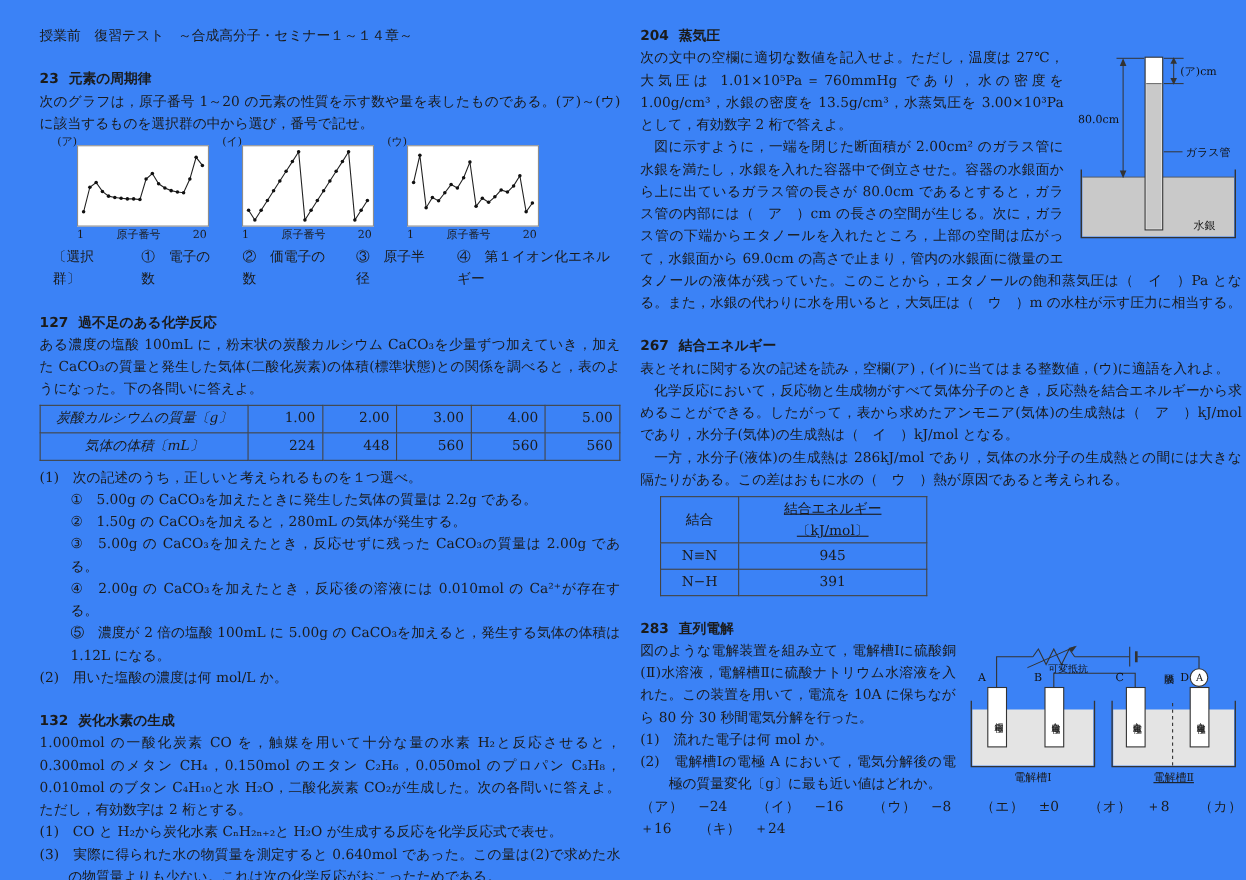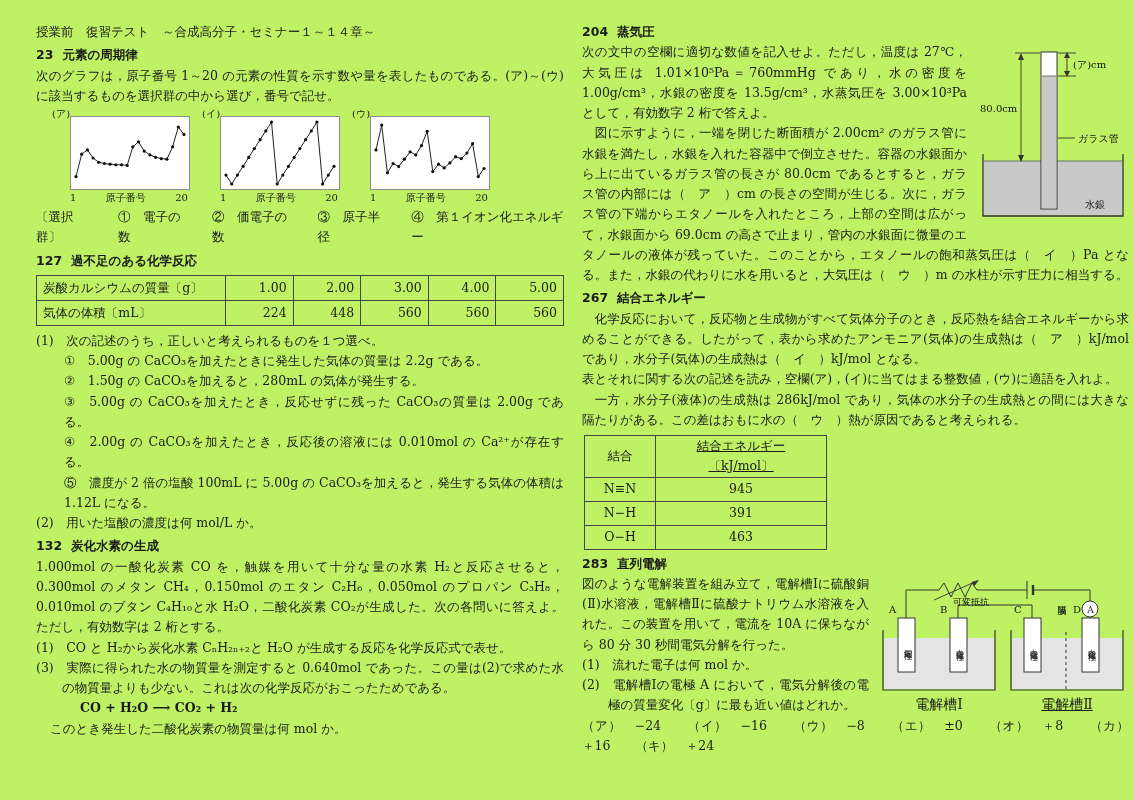--- a/index.html
+++ b/index.html
@@ -1,54 +1,54 @@
 <!DOCTYPE html>
 <html><head>
 <meta charset="utf-8">
 <style>
   html,body{margin:0;padding:0;background:#fff;}
   .page{
     width:1133px;height:800px;box-sizing:border-box;
     padding:22px 12px 0 36px;display:flex;gap:18px;
     font-family:"DejaVu Serif","Liberation Serif",serif;
-    font-size:12.5px;line-height:1.62;color:#1b1b1b;background:#bef264;overflow:hidden;
+    font-size:12.5px;line-height:1.62;color:#1b1b1b;background:#3b82f6;overflow:hidden;
   }
   .col-l{width:528px;flex:none;}
   .col-r{width:547px;flex:none;}
-  .sec-head{font-family:"DejaVu Sans","Liberation Sans",sans-serif;font-weight:bold;margin-top:3px;}
+  .sec-head{font-family:"DejaVu Sans","Liberation Sans",sans-serif;font-weight:bold;margin-top:19px;}
   .sec-head .num{margin-right:9px;}
   .para{text-align:justify;}
   .q{padding-left:26px;text-indent:-26px;text-align:justify;}
   .sub{padding-left:28px;text-align:justify;}
   .sub2{padding-left:14px;text-align:justify;}
   .eq{padding-left:44px;font-weight:bold;}
   
   .charts-row{display:flex;gap:30px;margin:10px 0 2px 34px;}
   .chart{position:relative;}
   .chart svg{border:1px solid #8d8d8d;display:block;background:#fff;}
   .glabel{position:absolute;top:-7px;left:-18px;font-size:10px;line-height:1;}
   .axis{display:flex;justify-content:space-between;width:118px;font-size:10px;line-height:1.5;}
-  .opt-line{display:flex;gap:24px;margin-top:2px;}
+  .opt-line{display:flex;gap:24px;margin-top:2px;margin-left:12px;}
   
   table.t127{border-collapse:collapse;margin:4px 0 5px 0;width:100%;}
   .t127 td{border:1px solid #444;height:24px;text-align:right;padding:0 6px;font-size:12.5px;}
-  .t127 td.lab{text-align:left;width:176px;}
-  table.t267{border-collapse:collapse;margin:5px 0 4px 2px;}
+  .t127 td.lab{text-align:center;width:176px;font-style:italic;}
+  table.t267{border-collapse:collapse;margin:5px 0 4px 18px;}
   .t267 td{border:1px solid #444;height:23px;text-align:center;padding:0 10px;font-size:12.5px;}
   .t267 td.c1{width:50px;}
   .t267 td.c2{width:150px;text-decoration:underline;}
   
   .clearfix::after{content:"";display:block;clear:both;}
   .fig204{float:right;width:152px;height:184px;margin:0 0 4px 10px;position:relative;}
   .fig204 text{font-size:10px;fill:#111;}
   .fig283{float:right;width:252px;height:136px;margin:2px 0 2px 8px;position:relative;}
   .flabel{position:absolute;font-size:10px;line-height:1;color:#111;}
   .vtext{writing-mode:vertical-rl;}
   .elec-name{position:absolute;width:17px;height:54px;top:42px;display:flex;align-items:center;justify-content:center;writing-mode:vertical-rl;font-size:8px;letter-spacing:1px;color:#222;}
-  .cell-label{position:absolute;top:117px;width:112px;text-align:center;font-size:14px;}
+  .cell-label{position:absolute;top:117px;width:112px;text-align:center;font-size:10px;}
   .amp{position:absolute;left:206px;top:27px;width:15px;text-align:center;font-size:9px;}
 </style>
 </head>
 <body>
 
 <div class="page">
 
   <div class="col-l">
     <div>授業前　復習テスト　～合成高分子・セミナー１～１４章～</div>
 
@@ -157,20 +157,21 @@
       <span>〔選択群〕</span>
       <span>①　電子の数</span>
       <span>②　価電子の数</span>
       <span>③　原子半径</span>
       <span>④　第１イオン化エネルギー</span>
     </div>
 
     <div class="sec-head">
       <span class="num">127</span><span>過不足のある化学反応</span>
     </div>
+    <div class="para">ある濃度の塩酸 100mL に，粉末状の炭酸カルシウム CaCO₃を少量ずつ加えていき，加えた CaCO₃の質量と発生した気体(二酸化炭素)の体積(標準状態)との関係を調べると，表のようになった。下の各問いに答えよ。</div>
 
     <table class="t127">
       <tbody>
         <tr>
           <td class="lab">炭酸カルシウムの質量〔g〕</td>
           <td>1.00</td>
           <td>2.00</td>
           <td>3.00</td>
           <td>4.00</td>
           <td>5.00</td>
@@ -243,41 +244,37 @@
           <text x="108" y="166">水銀</text>
         </svg>
       </div>
       <div class="para">次の文中の空欄に適切な数値を記入せよ。ただし，温度は 27℃，大気圧は 1.01×10⁵Pa＝760mmHg であり，水の密度を 1.00g/cm³，水銀の密度を 13.5g/cm³，水蒸気圧を 3.00×10³Pa として，有効数字 2 桁で答えよ。</div>
       <div class="para">　図に示すように，一端を閉じた断面積が 2.00cm² のガラス管に水銀を満たし，水銀を入れた容器中で倒立させた。容器の水銀面から上に出ているガラス管の長さが 80.0cm であるとすると，ガラス管の内部には（　ア　）cm の長さの空間が生じる。次に，ガラス管の下端からエタノールを入れたところ，上部の空間は広がって，水銀面から 69.0cm の高さで止まり，管内の水銀面に微量のエタノールの液体が残っていた。このことから，エタノールの飽和蒸気圧は（　イ　）Pa となる。また，水銀の代わりに水を用いると，大気圧は（　ウ　）m の水柱が示す圧力に相当する。</div>
     </div>
 
     <div class="sec-head">
       <span class="num">267</span><span>結合エネルギー</span>
     </div>
+    <div class="para">表とそれに関する次の記述を読み，空欄(ア)，(イ)に当てはまる整数値，(ウ)に適語を入れよ。</div>
     <div class="para">　化学反応において，反応物と生成物がすべて気体分子のとき，反応熱を結合エネルギーから求めることができる。したがって，表から求めたアンモニア(気体)の生成熱は（　ア　）kJ/mol であり，水分子(気体)の生成熱は（　イ　）kJ/mol となる。</div>
-    <div class="para">表とそれに関する次の記述を読み，空欄(ア)，(イ)に当てはまる整数値，(ウ)に適語を入れよ。</div>
     <div class="para">　一方，水分子(液体)の生成熱は 286kJ/mol であり，気体の水分子の生成熱との間には大きな隔たりがある。この差はおもに水の（　ウ　）熱が原因であると考えられる。</div>
 
     <table class="t267">
       <tbody>
         <tr>
           <td class="c1">結合</td>
           <td class="c2">結合エネルギー〔kJ/mol〕</td>
         </tr>
         <tr>
           <td>N≡N</td>
           <td>945</td>
         </tr>
         <tr>
           <td>N−H</td>
           <td>391</td>
-        </tr>
-        <tr>
-          <td>O−H</td>
-          <td>463</td>
         </tr>
       </tbody>
     </table>
 
     <div class="sec-head">
       <span class="num">283</span><span>直列電解</span>
     </div>
     <div class="clearfix">
       <div class="fig283">
         <svg width="252" height="136" style="position:absolute;left:0;top:0;">

